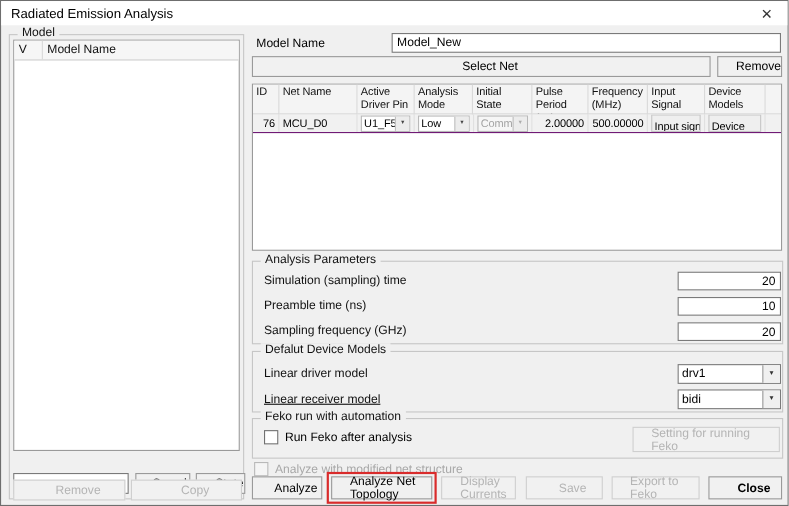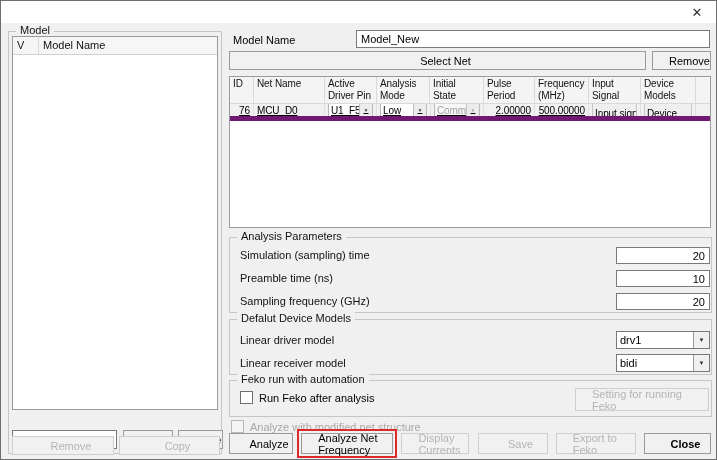--- a/index.html
+++ b/index.html
@@ -62,21 +62,21 @@
   #select-net-btn { position:absolute; left:228px; top:50px; width:417px; height:19px; }
   #net-remove-btn { position:absolute; left:651px; top:50px; width:59px; height:19px; }
 
   
   #net-table { position:absolute; left:228px; top:75px; width:482px; height:152px;
     background:#fff; border:1px solid #9a9a9a; font-size:10px; letter-spacing:-0.1px; }
   .trow { display:flex; width:100%; }
   .thead { background:#f4f4f4; }
   .thead .tc { border-right:1px solid #d9d9d9; border-bottom:1px solid #d9d9d9;
     padding:1px 3px; line-height:12px; height:27px; overflow:hidden; color:#111; }
-  .tdata { background:#f1f1f1; height:17px; border-bottom:5px solid #701a75;text-decoration:underline; }
+  .tdata { background:#f1f1f1; height:17px; border-bottom:1px solid #701a75; }
   .tdata .tc { border-right:1px solid #e0e0e0; padding:0 3px; display:flex; align-items:center; overflow:hidden; white-space:nowrap; }
   .c-id{width:24px;} .c-net{width:71px;} .c-drv{width:52px;} .c-init{width:54px;}
   .c-mode{width:53px;} .c-pulse{width:51px;} .c-freq{width:54px;} .c-sig{width:52px;}
   .c-dev{width:55px;} .c-fill{flex:1; border-right:none !important;}
   .tc.num { justify-content:flex-end; }
   .cellcombo { display:flex; width:100%; height:15px; align-items:stretch; background:#fff;
     border:1px solid #b9b9b9; }
   .cellcombo .cval { flex:1; padding:0 2px; display:flex; align-items:center; overflow:hidden; }
   .cellcombo .carrow { width:13px; background:#ececec; border-left:1px solid #c0c0c0;
     display:flex; align-items:center; justify-content:center; font-size:5px; color:#444; }
@@ -117,20 +117,21 @@
   #save-btn { width:70px; }
   #export-btn { width:80px; }
   #close-btn-footer { width:67px; font-weight:bold; }
 </style>
 </head>
 <body>
 
 <div id="dialog">
 
   <div class="titlebar">
+    <span class="title">Radiated Emission Analysis</span>
     <div class="close-btn">
       <span>✕</span>
     </div>
   </div>
 
   <div class="groupbox" id="model-group">
     <span class="glabel">Model</span>
 
     <div id="model-list">
       <div class="lheader">
@@ -213,21 +214,21 @@
     <input class="tbx ap-input" style="top: 55px;" value="20">
   </div>
 
   <div class="groupbox" id="dm-group">
     <span class="glabel">Defalut Device Models</span>
     <span class="dm-label" style="top:14px;">Linear driver model</span>
     <div class="combo dm-combo" style="top:11px;">
       <span class="cval">drv1</span>
       <span class="carrow">▼</span>
     </div>
-    <span class="dm-label" style="top:37px;">Linear receiver model</span>
+    <span class="dm-label" style="top:37px;text-decoration:underline;">Linear receiver model</span>
     <div class="combo dm-combo" style="top:34px;">
       <span class="cval">bidi</span>
       <span class="carrow">▼</span>
     </div>
   </div>
 
   <div class="groupbox" id="feko-group">
     <span class="glabel">Feko run with automation</span>
     <div id="feko-check-row">
       <span class="checkbox"></span>
@@ -237,21 +238,21 @@
   </div>
 
   <div id="modified-row">
     <span class="checkbox disabled"></span>
     <span>Analyze with modified net structure</span>
   </div>
 
   <div id="footer">
     <div class="btn" id="analyze-btn">Analyze</div>
     <div id="ant-wrap">
-      <div class="btn" id="ant-btn">Analyze Net Frequency</div>
+      <div class="btn" id="ant-btn">Analyze Net Topology</div>
       <div id="ant-highlight"></div>
     </div>
     <div class="btn disabled" id="display-currents-btn">Display Currents</div>
     <div class="btn disabled" id="save-btn">Save</div>
     <div class="btn disabled" id="export-btn">Export to Feko</div>
     <div class="btn" id="close-btn-footer">Close</div>
   </div>
 
 </div>
 

